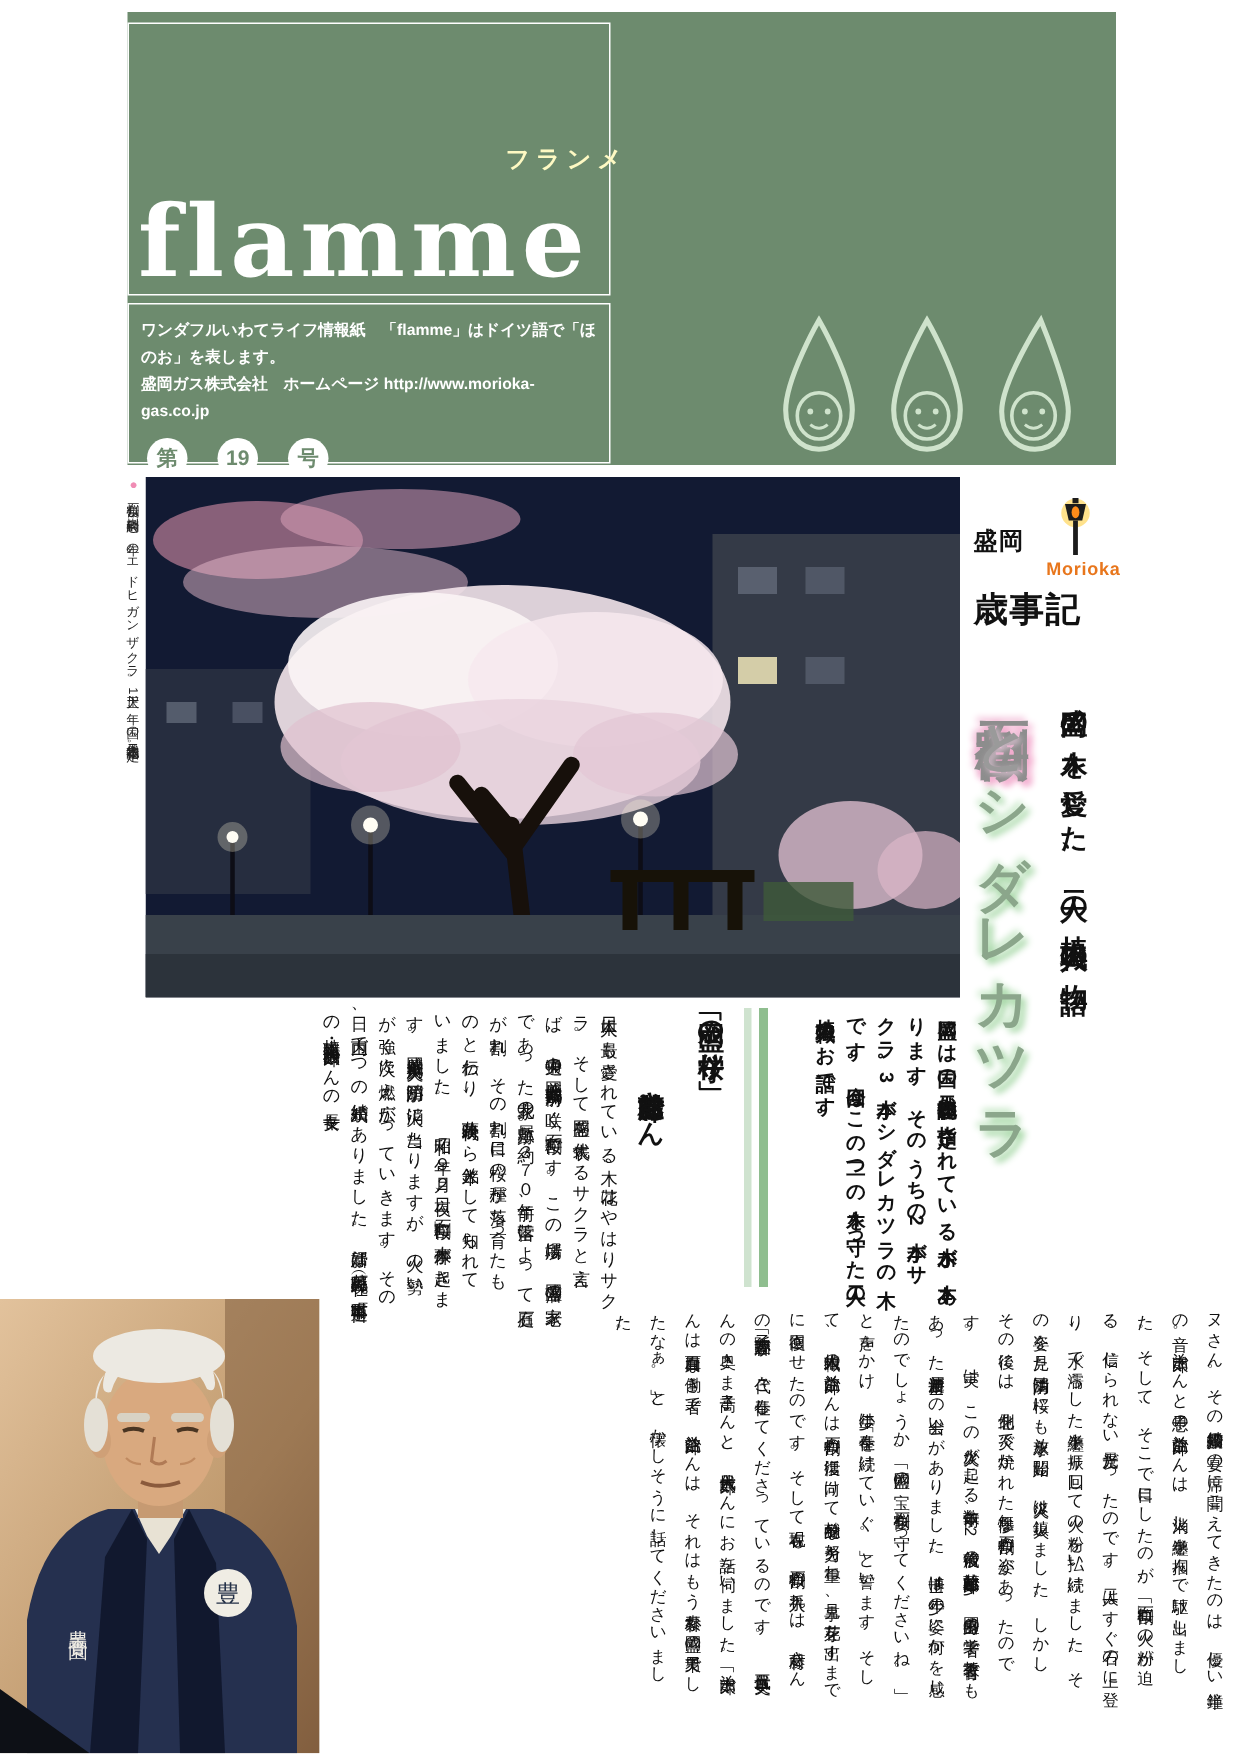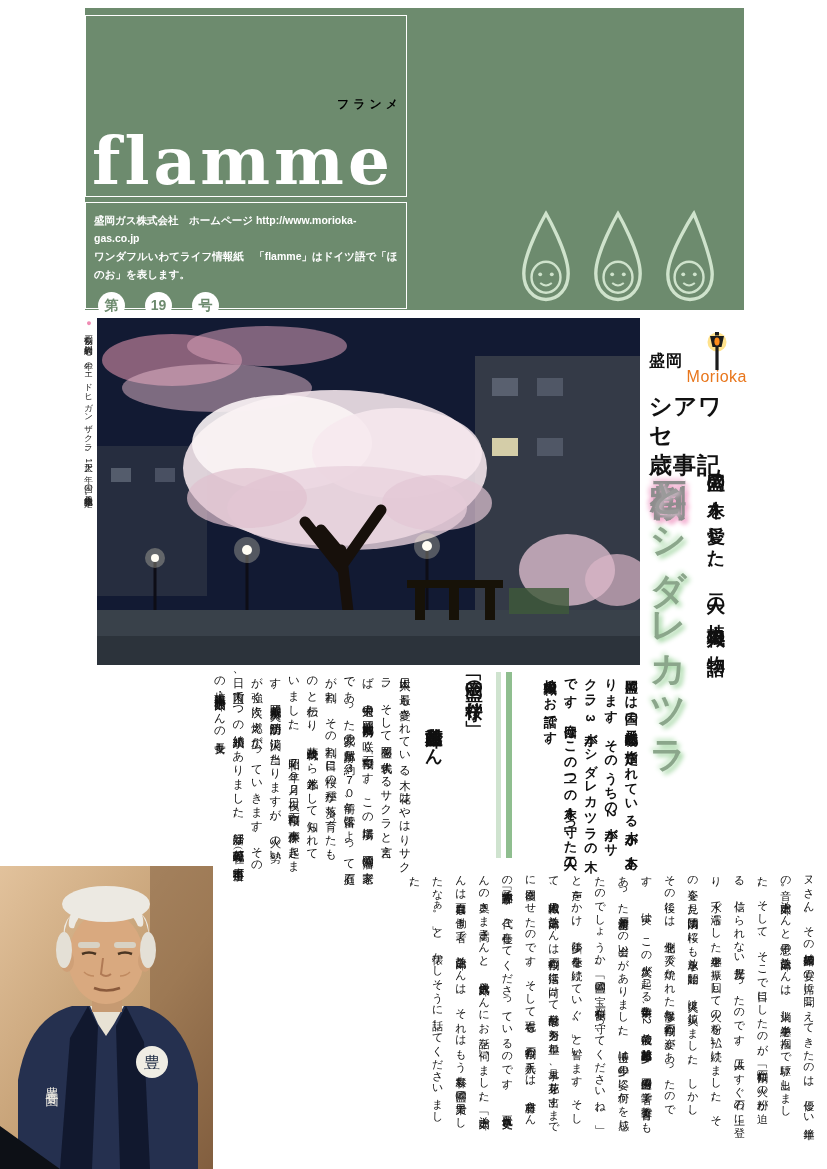--- a/index.html
+++ b/index.html
@@ -5,43 +5,43 @@
   * { margin:0; padding:0; box-sizing:border-box; }
   body { background:#fff; }
   .page { position:relative; width:827px; height:1169px; background:#fff; overflow:hidden;
           font-family:"Liberation Sans", sans-serif; color:#111; }
 
   
   .masthead { position:absolute; left:85px; top:8px; width:659px; height:302px; background:#6d8b6e; }
   .logo-box { position:absolute; left:0; top:7px; width:322px; height:182px; border:1px solid #fff; }
   .logo-text { position:absolute; left:6px; bottom:2px; font-family:"DejaVu Serif", serif;
                font-weight:bold; font-size:66px; letter-spacing:4px; color:#fff; line-height:1; }
-  .logo-kana { position:absolute; left:252px; top:88px; font-size:12px; font-weight:bold;
-               color:#000000; letter-spacing:4px; }
+  .logo-kana { position:absolute; left:252px; top:88px; font-size:16px; font-weight:bold;
+               color:#fef9c3; letter-spacing:4px; }
   .subtitle-box { position:absolute; left:0; top:194px; width:322px; height:107px;
                   border:1px solid #fff; padding:9px 8px 0 8px; color:#fff; font-size:10.5px;
                   font-weight:bold; line-height:1.7; }
   .badge-row { display:flex; gap:20px; margin-top:9px; margin-left:4px; }
   .badge { width:27px; height:27px; border-radius:50%; background:#fff; color:#6d8b6e;
            font-weight:bold; font-size:14px; display:flex; align-items:center; justify-content:center; }
   .mascots { position:absolute; right:26px; bottom:6px; display:flex; gap:16px; }
 
   
   .main-photo { position:absolute; left:97px; top:318px; width:543px; height:347px; }
   .photo-caption { position:absolute; left:83px; top:318px; height:348px; writing-mode:vertical-rl;
                    font-size:8.5px; letter-spacing:0.5px; color:#222; }
   .dot-pink { color:#f08cb4; font-size:9px; }
 
   
   .series { position:absolute; left:649px; top:334px; width:96px; }
   .series-row1 { position:relative; height:58px; }
   .series-city { position:absolute; left:0; bottom:20px; font-size:16px; font-weight:bold; letter-spacing:1px; }
   .series-lamp { position:absolute; right:16px; top:-2px; }
-  .series-romaji { position:absolute; right:-2px; bottom:6px; color:#e8761c; font-weight:normal;
-                   font-size:16px; letter-spacing:0.5px; }
+  .series-romaji { position:absolute; right:-2px; bottom:6px; color:#e8761c; font-weight:bold;
+                   font-size:12px; letter-spacing:0.5px; }
   .series-line { font-size:23px; font-weight:bold; letter-spacing:1px; line-height:1.28; }
   .feature-lead { position:absolute; left:704px; top:458px; height:410px; writing-mode:vertical-rl;
                   font-size:18px; font-weight:bold; letter-spacing:2.5px; }
   .feature-title { position:absolute; left:642px; top:452px; height:392px; writing-mode:vertical-rl;
                    font-size:36px; font-weight:bold; line-height:1.45; letter-spacing:2px; }
   .t-pink  { color:#8d8d8d; text-shadow:3px 3px 5px #f2a8cc, -2px -2px 5px #f0b8d4; }
   .t-gray  { color:#9a9a9a; text-shadow:2px 2px 4px #dcc2d2; }
   .t-green { color:#8ba68b; text-shadow:3px 3px 5px #9fd49f, -2px -2px 5px #bfe4bf; }
 
   
@@ -68,22 +68,22 @@
 <body>
 
 <div class="page">
 
   <div class="masthead">
     <div class="logo-box">
       <div class="logo-text">flamme</div>
     </div>
     <div class="logo-kana">フランメ</div>
     <div class="subtitle-box">
+      <div>ワンダフルいわてライフ情報紙　「flamme」はドイツ語で「ほのお」を表します。</div>
       <div>盛岡ガス株式会社　ホームページ http://www.morioka-gas.co.jp</div>
-      <div>ワンダフルいわてライフ情報紙　「flamme」はドイツ語で「ほのお」を表します。</div>
       <div class="badge-row">
         <div class="badge">第</div>
         <div class="badge">19</div>
         <div class="badge">号</div>
       </div>
     </div>
     <div class="mascots">
       <svg width="56" height="96" viewBox="0 0 58 96">
         <path d="M29,4 C29,4 6,44 6,66 C6,82 16,93 29,93 C42,93 52,82 52,66 C52,44 29,4 29,4 Z" fill="none" stroke="#cfe3cc" stroke-width="3.5"></path>
         <ellipse cx="29" cy="70" rx="15" ry="16" fill="none" stroke="#cfe3cc" stroke-width="2.5"></ellipse>
@@ -166,21 +166,20 @@
       <span class="series-city">盛岡</span>
       <svg class="series-lamp" width="24" height="40" viewBox="0 0 24 40">
         <circle cx="12" cy="10" r="9.5" fill="#ffdf7f" opacity="0.9"></circle>
         <rect x="10" y="0" width="4" height="3.5" fill="#1c1c1c"></rect>
         <path d="M5,4 L19,4 L16.5,15 L7.5,15 Z" fill="#1c1c1c"></path>
         <ellipse cx="12" cy="9.5" rx="2.6" ry="4" fill="#ff8c1a"></ellipse>
         <rect x="10.4" y="15" width="3.2" height="23" fill="#1c1c1c"></rect>
       </svg>
       <span class="series-romaji">Morioka</span>
     </div>
-    <div class="series-line">シアワセ</div>
     <div class="series-line">歳事記</div>
   </div>
 
   <div class="feature-lead">盛岡の木を愛した、二人の植木職人の物語</div>
 
   <div class="feature-title">
     <span class="t-pink">石割桜</span><span class="t-gray">と</span><span class="t-green">シダレカツラ</span>
   </div>
 
   <div class="mid-intro">盛岡には国の天然記念物に指定されている木が5本あります。そのうちの2本がサクラ。3本がシダレカツラの木です。今回はこの二つの木を守った二人の植木職人のお話です。</div>

